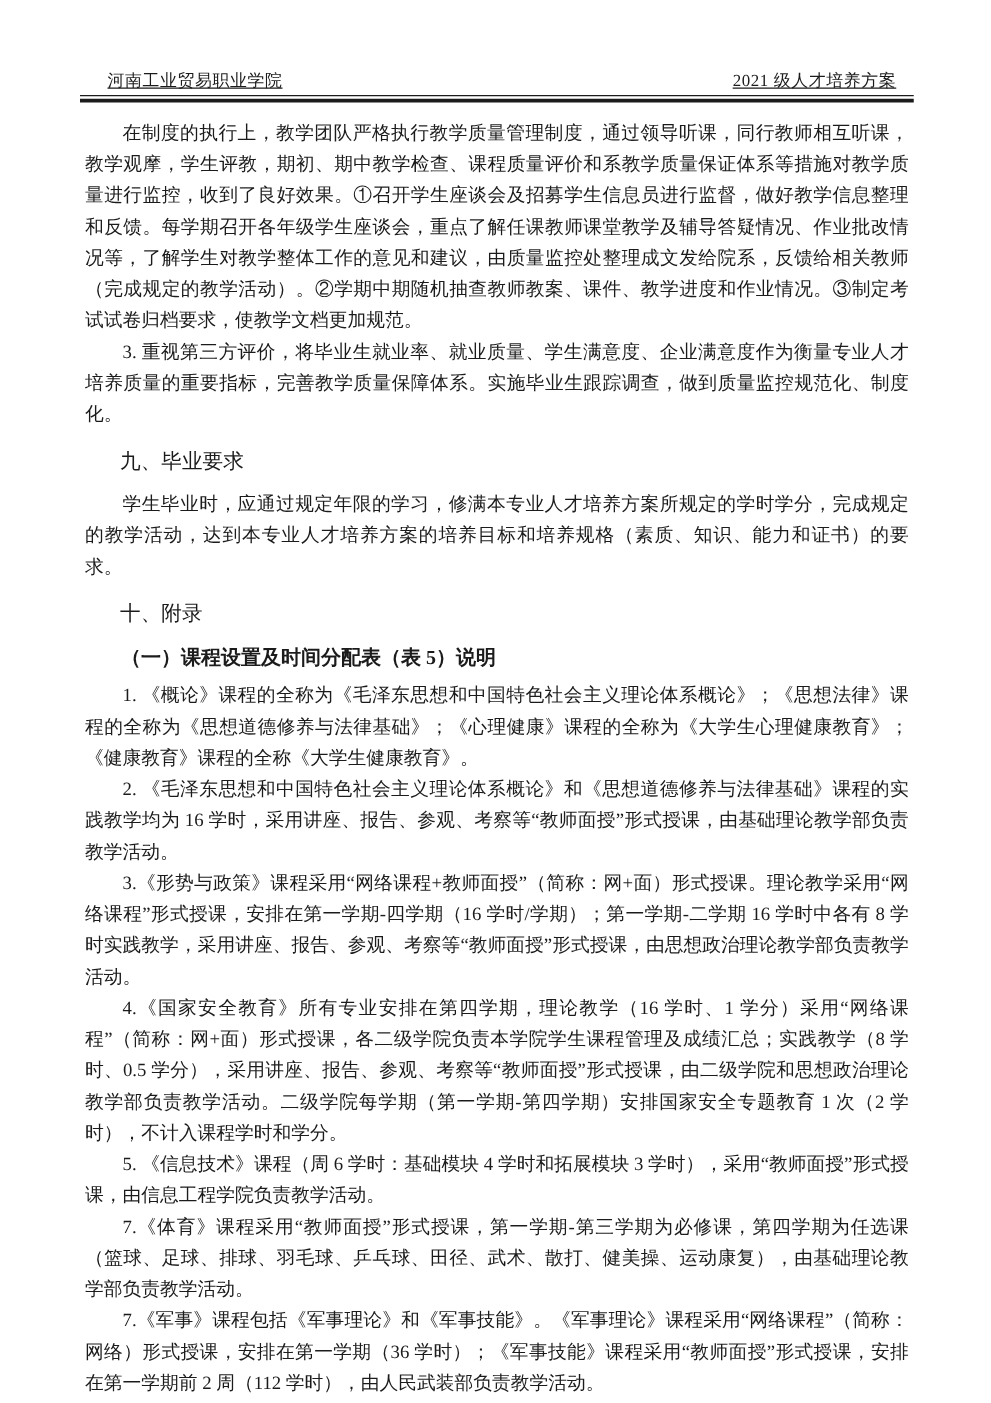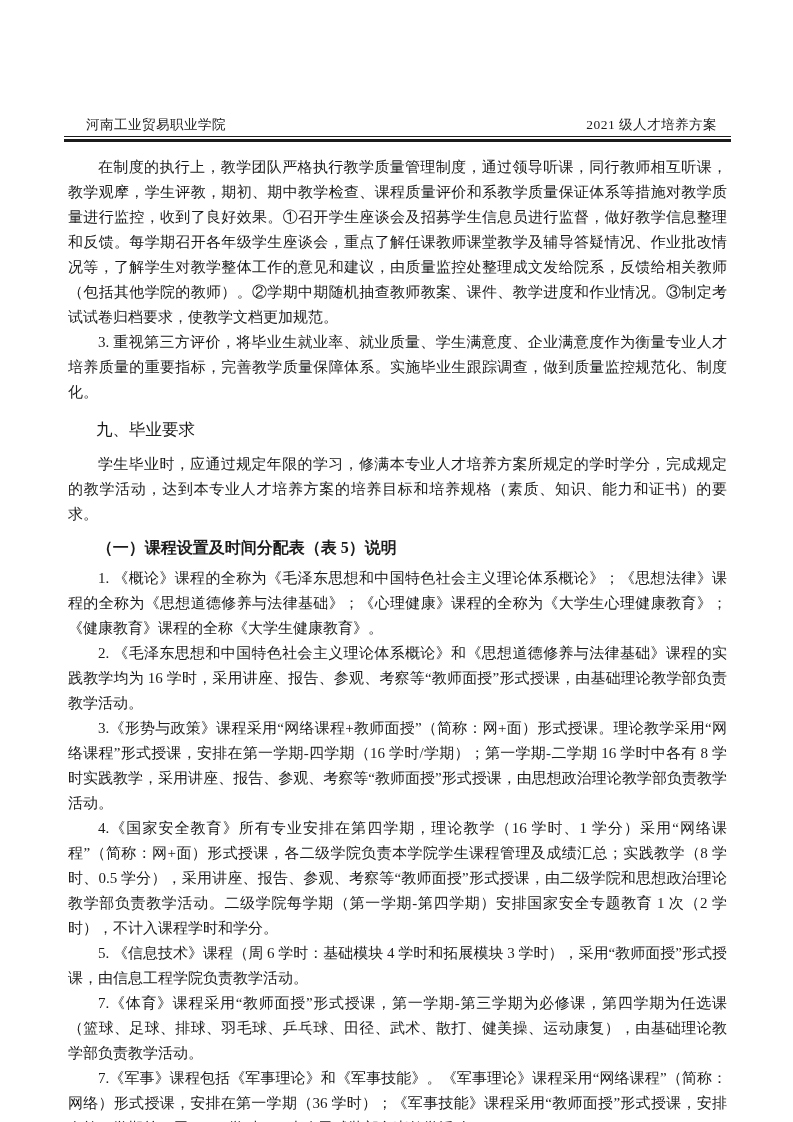--- a/index.html
+++ b/index.html
@@ -14,21 +14,22 @@
     background: #ffffff;
     overflow: hidden;
     font-family: "Liberation Serif", "DejaVu Serif", serif;
     color: #1b1b1b;
     box-sizing: border-box;
   }
   .content {
     padding: 0 66px 0 68px;
   }
   .header {
-    padding-top: 116px;
+    padding-top: 56px;
+    text-decoration: underline;
   }
   .header-row {
     display: flex;
     justify-content: space-between;
     align-items: flex-end;
     padding: 0 10px 0 18px;
     font-size: 13.5px;
     line-height: 17px;
     letter-spacing: 0.5px;
   }
@@ -76,24 +77,25 @@
     <div class="header">
       <div class="header-row">
         <span>河南工业贸易职业学院</span>
         <span>2021 级人才培养方案</span>
       </div>
       <div class="rule-thin"></div>
       <div class="rule-thick"></div>
     </div>
 
     <div class="body-text">
-      <p class="para">在制度的执行上，教学团队严格执行教学质量管理制度，通过领导听课，同行教师相互听课，教学观摩，学生评教，期初、期中教学检查、课程质量评价和系教学质量保证体系等措施对教学质量进行监控，收到了良好效果。①召开学生座谈会及招募学生信息员进行监督，做好教学信息整理和反馈。每学期召开各年级学生座谈会，重点了解任课教师课堂教学及辅导答疑情况、作业批改情况等，了解学生对教学整体工作的意见和建议，由质量监控处整理成文发给院系，反馈给相关教师（包括其他学院的教师）。②学期中期随机抽查教师教案、课件、教学进度和作业情况。③制定考试试卷归档要求，使教学文档更加规范。</p>
+      <p class="para">在制度的执行上，教学团队严格执行教学质量管理制度，通过领导听课，同行教师相互听课，教学观摩，学生评教，期初、期中教学检查、课程质量评价和系教学质量保证体系等措施对教学质量进行监控，收到了良好效果。①召开学生座谈会及招募学生信息员进行监督，做好教学信息整理和反馈。每学期召开各年级学生座谈会，重点了解任课教师课堂教学及辅导答疑情况、作业批改情况等，了解学生对教学整体工作的意见和建议，由质量监控处整理成文发给院系，反馈给相关教师（完成规定的教学活动）。②学期中期随机抽查教师教案、课件、教学进度和作业情况。③制定考试试卷归档要求，使教学文档更加规范。</p>
       <p class="para">3. 重视第三方评价，将毕业生就业率、就业质量、学生满意度、企业满意度作为衡量专业人才培养质量的重要指标，完善教学质量保障体系。实施毕业生跟踪调查，做到质量监控规范化、制度化。</p>
       <div class="h-num">九、毕业要求</div>
       <p class="para">学生毕业时，应通过规定年限的学习，修满本专业人才培养方案所规定的学时学分，完成规定的教学活动，达到本专业人才培养方案的培养目标和培养规格（素质、知识、能力和证书）的要求。</p>
+      <div class="h-num">十、附录</div>
       <div class="h-sub">（一）课程设置及时间分配表（表 5）说明</div>
       <p class="para">1. 《概论》课程的全称为《毛泽东思想和中国特色社会主义理论体系概论》；《思想法律》课程的全称为《思想道德修养与法律基础》；《心理健康》课程的全称为《大学生心理健康教育》；《健康教育》课程的全称《大学生健康教育》。</p>
       <p class="para">2. 《毛泽东思想和中国特色社会主义理论体系概论》和《思想道德修养与法律基础》课程的实践教学均为 16 学时，采用讲座、报告、参观、考察等“教师面授”形式授课，由基础理论教学部负责教学活动。</p>
       <p class="para">3.《形势与政策》课程采用“网络课程+教师面授”（简称：网+面）形式授课。理论教学采用“网络课程”形式授课，安排在第一学期-四学期（16 学时/学期）；第一学期-二学期 16 学时中各有 8 学时实践教学，采用讲座、报告、参观、考察等“教师面授”形式授课，由思想政治理论教学部负责教学活动。</p>
       <p class="para">4.《国家安全教育》所有专业安排在第四学期，理论教学（16 学时、1 学分）采用“网络课程”（简称：网+面）形式授课，各二级学院负责本学院学生课程管理及成绩汇总；实践教学（8 学时、0.5 学分），采用讲座、报告、参观、考察等“教师面授”形式授课，由二级学院和思想政治理论教学部负责教学活动。二级学院每学期（第一学期-第四学期）安排国家安全专题教育 1 次（2 学时），不计入课程学时和学分。</p>
       <p class="para">5. 《信息技术》课程（周 6 学时：基础模块 4 学时和拓展模块 3 学时），采用“教师面授”形式授课，由信息工程学院负责教学活动。</p>
       <p class="para">7.《体育》课程采用“教师面授”形式授课，第一学期-第三学期为必修课，第四学期为任选课（篮球、足球、排球、羽毛球、乒乓球、田径、武术、散打、健美操、运动康复），由基础理论教学部负责教学活动。</p>
       <p class="para">7.《军事》课程包括《军事理论》和《军事技能》。《军事理论》课程采用“网络课程”（简称：网络）形式授课，安排在第一学期（36 学时）；《军事技能》课程采用“教师面授”形式授课，安排在第一学期前 2 周（112 学时），由人民武装部负责教学活动。</p>
     </div>
 

